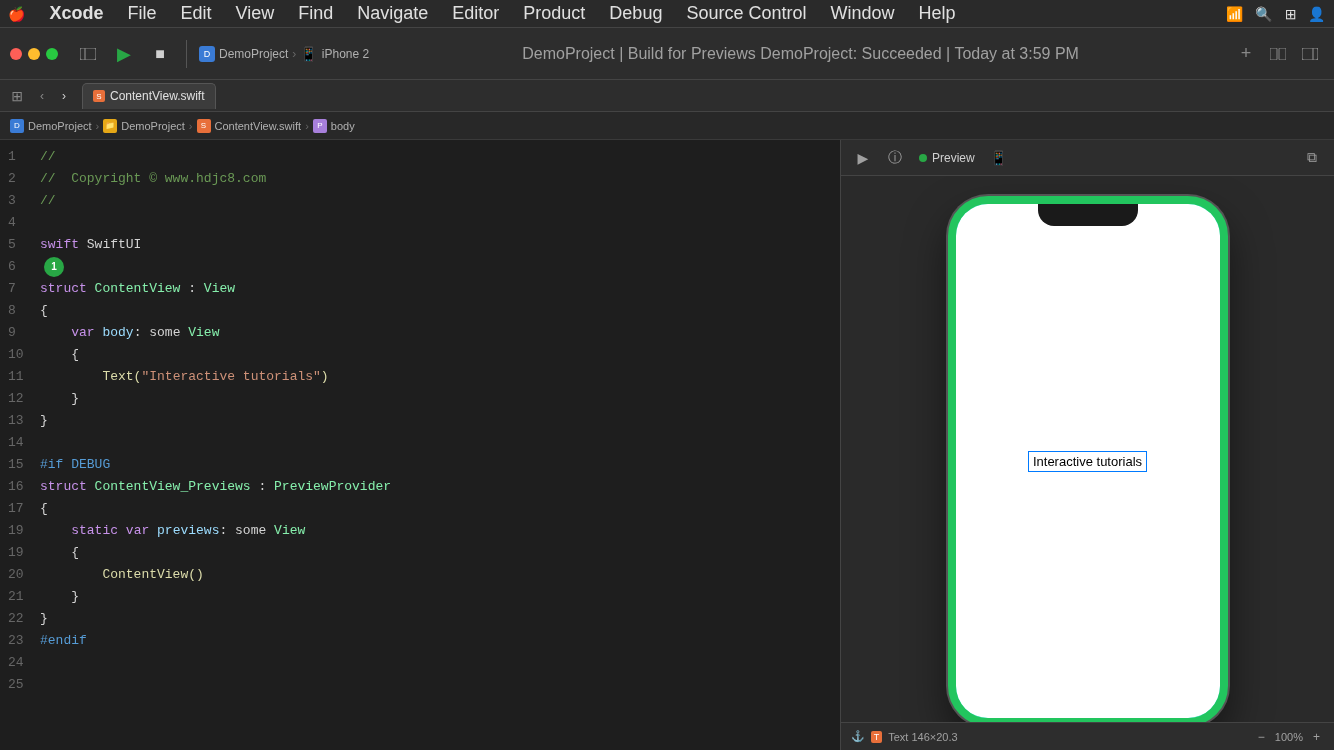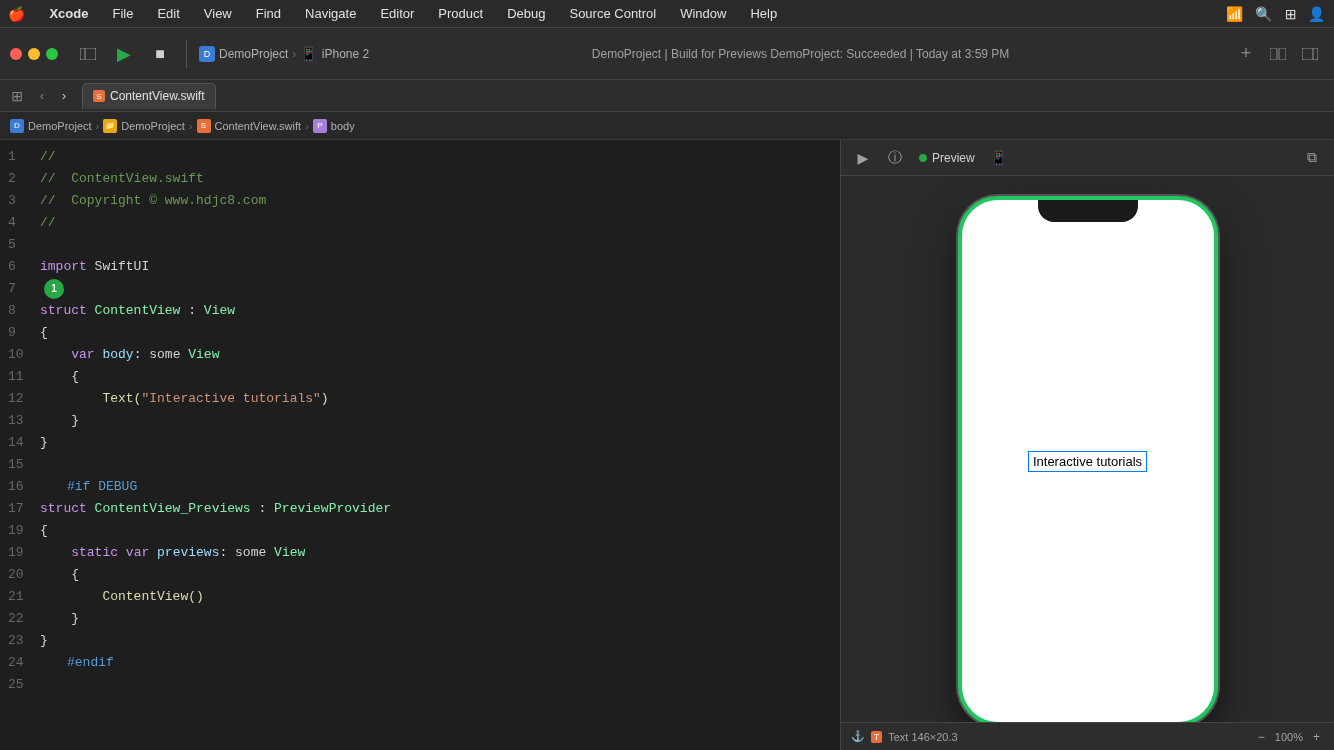--- a/index.html
+++ b/index.html
@@ -22,21 +22,21 @@
       padding: 0 8px;
       gap: 16px;
       border-bottom: 1px solid #444;
     }
     .menu-bar-apple {
       font-size: 14px;
       color: #fff;
       margin-right: 4px;
     }
     .menu-item {
-      font-size: 13px;
+      font-size: 18px;
       color: #e0e0e0;
       cursor: pointer;
       padding: 2px 4px;
       border-radius: 3px;
     }
     .menu-item.bold { font-weight: 600; }
     .menu-spacer { flex: 1; }
     .menu-right {
       display: flex;
       align-items: center;
@@ -106,21 +106,21 @@
       border-radius: 3px;
       display: flex;
       align-items: center;
       justify-content: center;
       font-size: 9px;
       color: white;
     }
     .toolbar-build-status {
       flex: 1;
       text-align: center;
-      font-size: 12px;
+      font-size: 16px;
       color: #a0a0a0;
     }
     .toolbar-right-btns {
       display: flex;
       gap: 4px;
       margin-left: auto;
     }
 
     
     .tab-bar {
@@ -249,21 +249,21 @@
       display: flex;
       align-items: center;
     }
     
     .c-comment { color: #6a9955; }
     .c-keyword { color: #c792ea; }
     .c-type { color: #86efac; }
     .c-string { color: #ce9178; }
     .c-plain { color: #d4d4d4; text-align: center; }
     .c-func { color: #dcdcaa; }
-    .c-preprocessor { color: #569cd6; margin-left: 27px; }
+    .c-preprocessor { color: #569cd6; }
     .c-var { color: #9cdcfe; }
     .c-blue { color: #569cd6; }
 
     
     .line-badge {
       display: inline-flex;
       align-items: center;
       justify-content: center;
       width: 20px;
       height: 20px;
@@ -324,25 +324,25 @@
     .preview-area {
       flex: 1;
       display: flex;
       align-items: flex-start;
       justify-content: center;
       padding: 20px;
       overflow: hidden;
     }
     
     .iphone-mockup {
-      width: 260px;
+      width: 280px;
       height: 530px;
       background: #5eead4;
       border-radius: 40px;
-      border: 4px solid #22c55e;
+      border: 8px solid #22c55e;
       box-shadow: 0 0 0 2px #555, 0 20px 40px rgba(0,0,0,0.5);
       position: relative;
       overflow: hidden;
     }
     .iphone-notch {
       position: absolute;
       top: 0;
       left: 50%;
       transform: translateX(-50%);
       width: 100px;
@@ -511,25 +511,24 @@
           <div class="code-line">19</div>
           <div class="code-line">20</div>
           <div class="code-line">21</div>
           <div class="code-line">22</div>
           <div class="code-line">23</div>
           <div class="code-line">24</div>
           <div class="code-line">25</div>
         </div>
       <div class="code-lines" id="code-lines">
           <div class="code-line"><span class="c-comment">//</span></div>
-          <div class="code-line"><span class="c-comment">//  ContentView.swift</span></div>
           <div class="code-line"><span class="c-comment">//  Copyright © www.hdjc8.com</span></div>
           <div class="code-line"><span class="c-comment">//</span></div>
           <div class="code-line"></div>
-          <div class="code-line"><span class="c-keyword">import </span><span class="c-plain">SwiftUI</span></div>
+          <div class="code-line"><span class="c-keyword">swift </span><span class="c-plain">SwiftUI</span></div>
           <div class="code-line"><span class="line-badge">1</span></div>
           <div class="code-line"><span class="c-keyword">struct </span><span class="c-type">ContentView</span><span class="c-plain"> : </span><span class="c-type">View</span></div>
           <div class="code-line"><span class="c-plain">{</span></div>
           <div class="code-line"><span class="c-keyword">    var </span><span class="c-var">body</span><span class="c-plain">: some </span><span class="c-type">View</span></div>
           <div class="code-line"><span class="c-plain">    {</span></div>
           <div class="code-line"><span class="c-func">        Text(</span><span class="c-string">"Interactive tutorials"</span><span class="c-func">)</span></div>
           <div class="code-line"><span class="c-plain">    }</span></div>
           <div class="code-line"><span class="c-plain">}</span></div>
           <div class="code-line"></div>
           <div class="code-line"><span class="c-preprocessor">#if </span><span class="c-blue">DEBUG</span></div>

